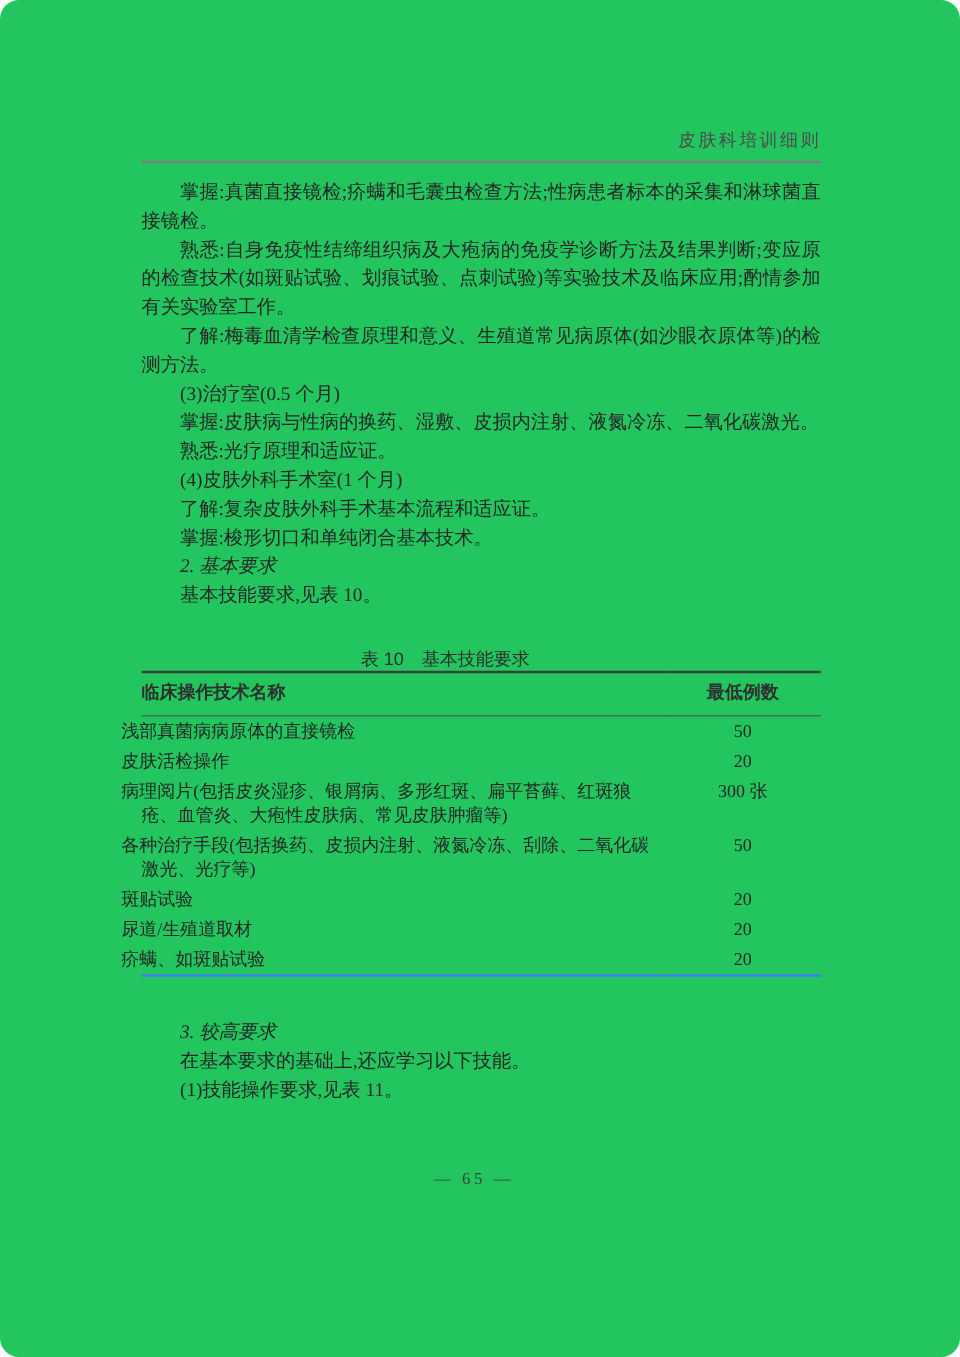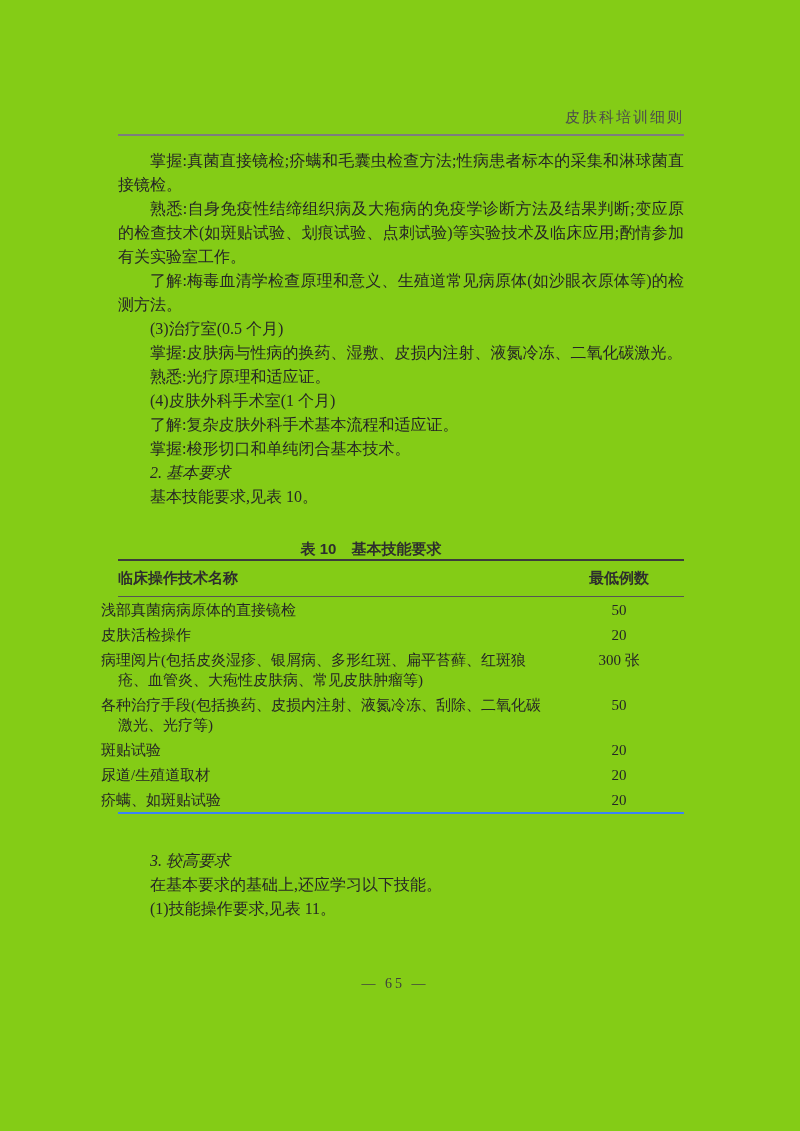--- a/index.html
+++ b/index.html
@@ -1,23 +1,24 @@
 <!DOCTYPE html>
 <html><head>
 <meta charset="utf-8">
 <style>
   html, body { margin: 0; padding: 0; }
   .page {
     position: relative;
     width: 800px;
     height: 1131px;
-    background: #84cc16;
+    background: #22c55e;
     font-family: "Liberation Serif", "DejaVu Serif", serif;
     color: #262626;
     overflow: hidden;
+    border-radius: 16px;
   }
   .content {
     position: absolute;
     left: 118px;
     top: 0;
     width: 566px;
   }
   
   .page-header {
     padding-top: 108px;
@@ -38,21 +39,21 @@
     text-align: justify;
   }
   .para { margin: 0; text-indent: 2em; }
   .kai { font-style: italic; }
   
   .table-caption {
     margin-top: 31px;
     padding-right: 60px;
     text-align: center;
     font-family: "Liberation Sans", "DejaVu Sans", sans-serif;
-    font-weight: bold;
+    font-weight: normal;
     font-size: 15px;
     color: #2e2e2e;
   }
   
   table.skills-table {
     margin-top: 0;
     width: 566px;
     border-collapse: collapse;
     border-top: 2px solid #3c3c3c;
     border-bottom: 2px solid #3b82f6;

